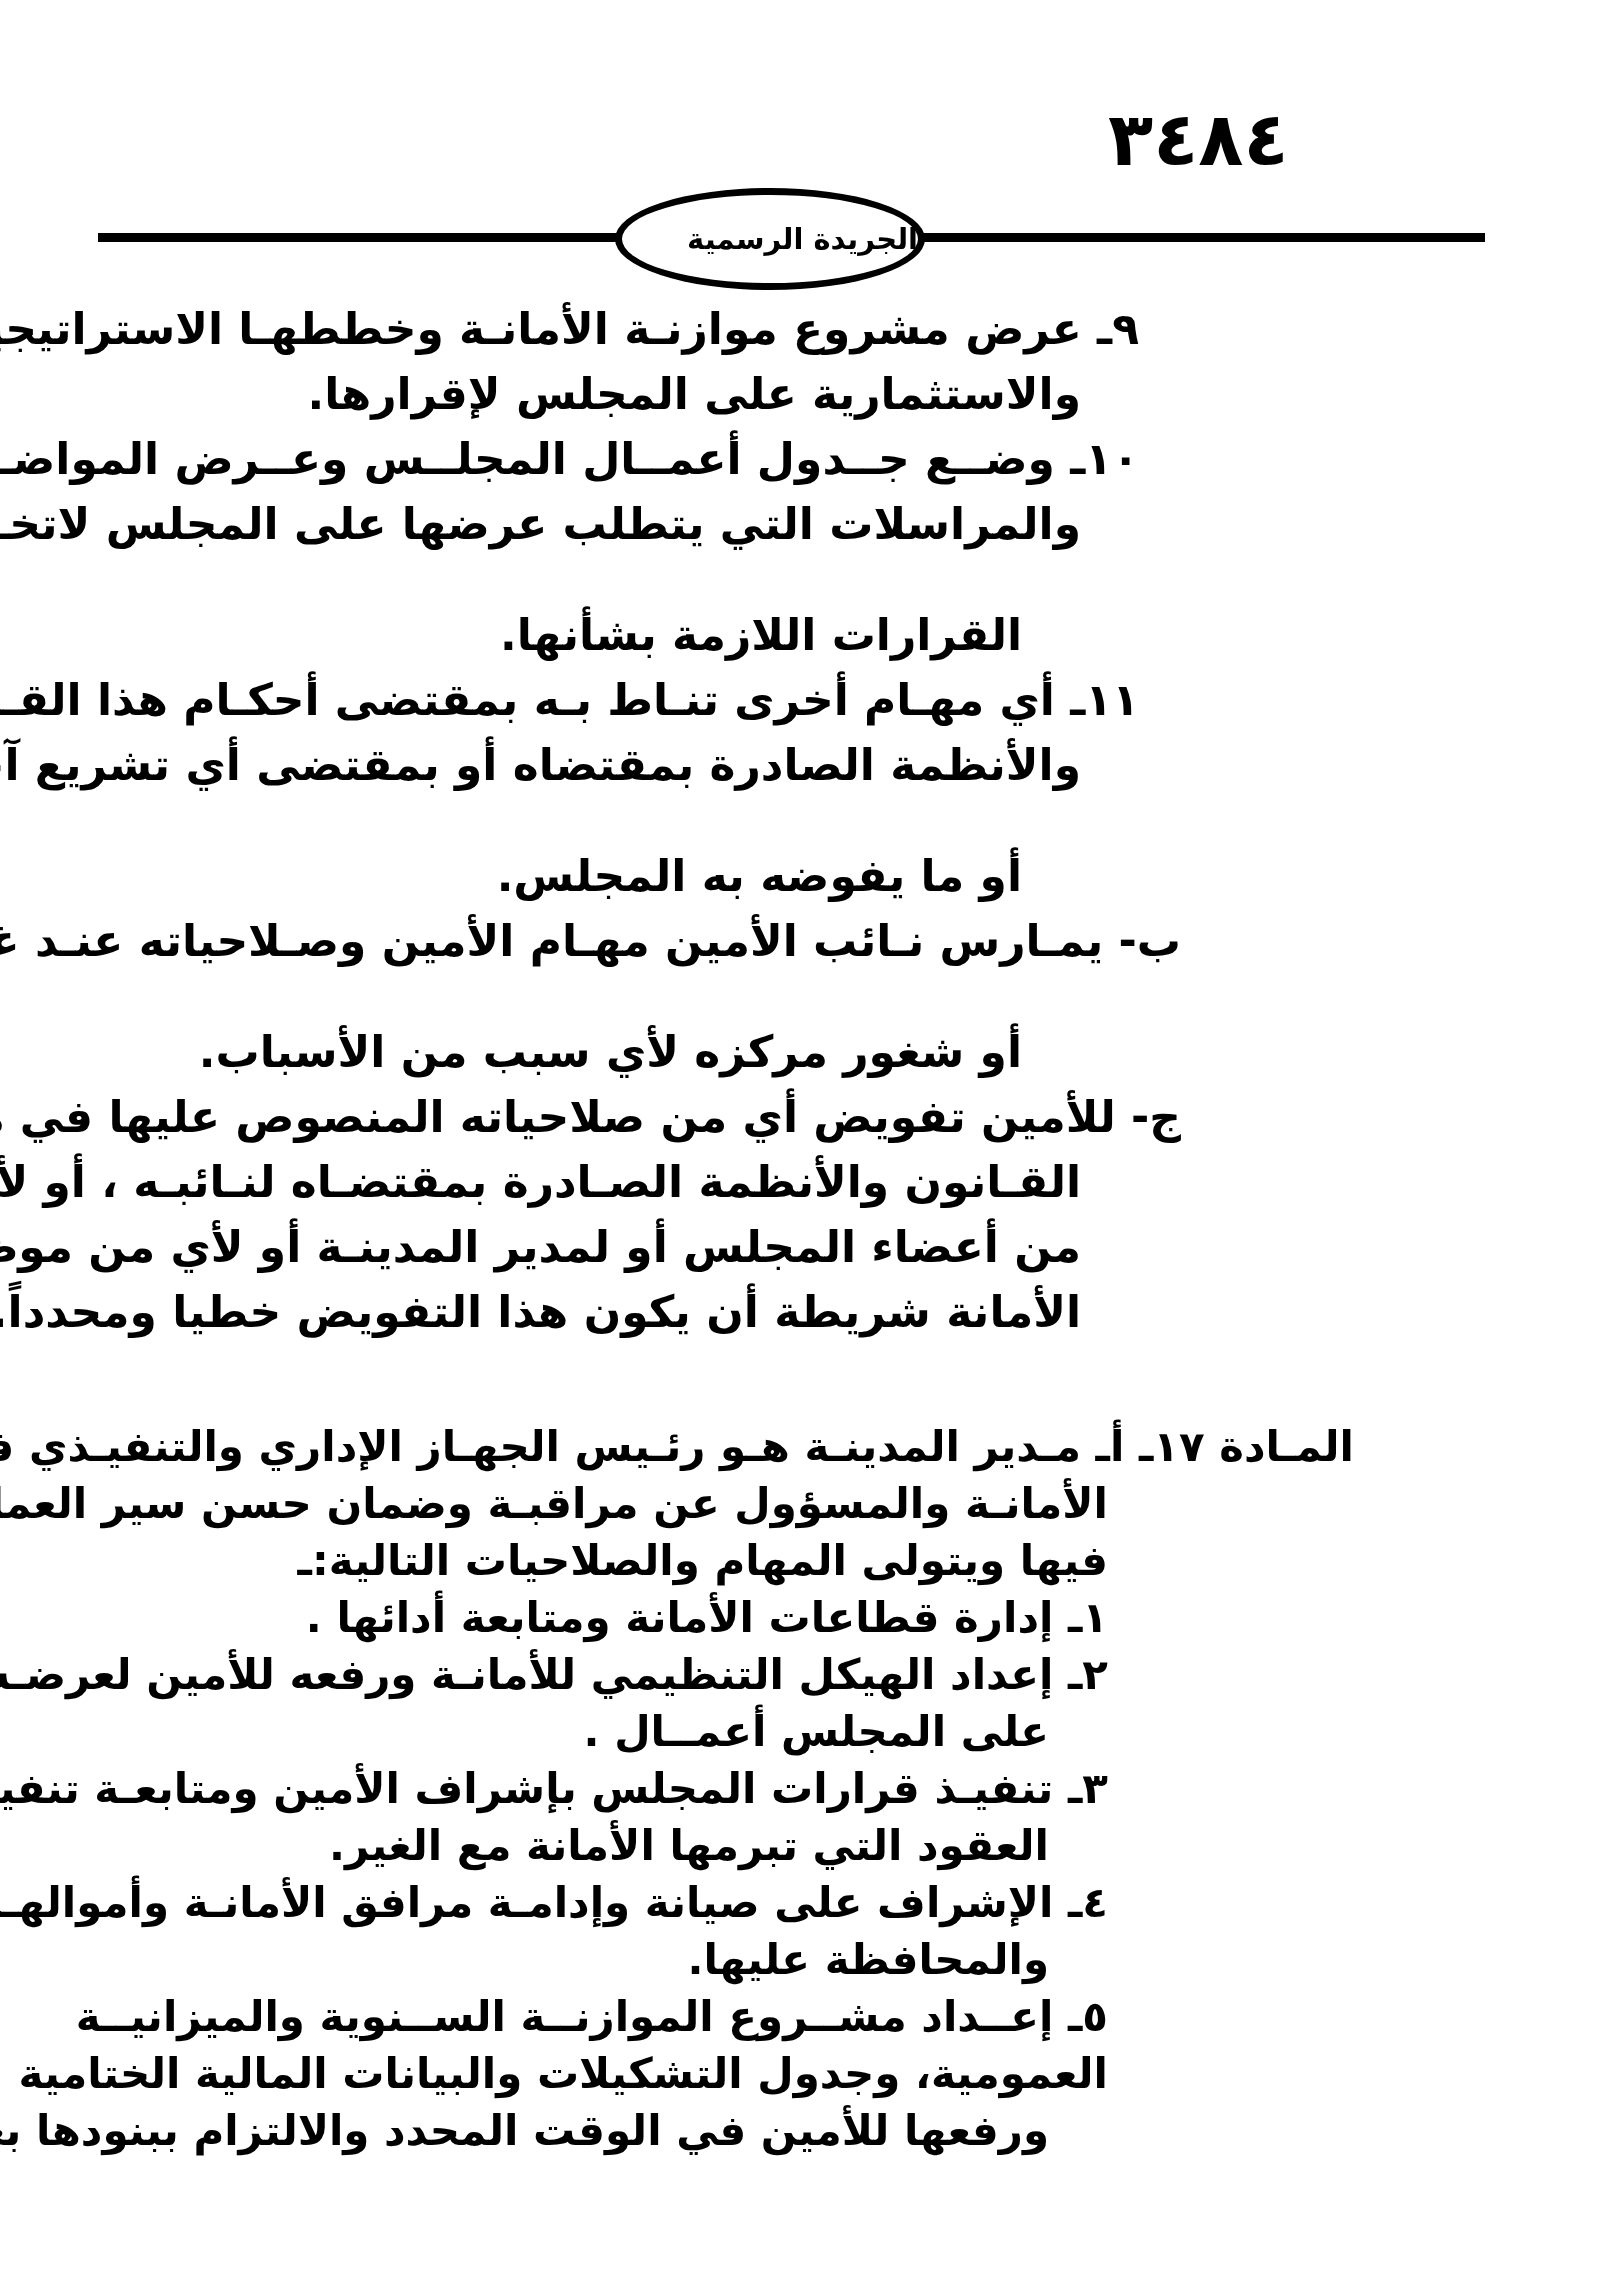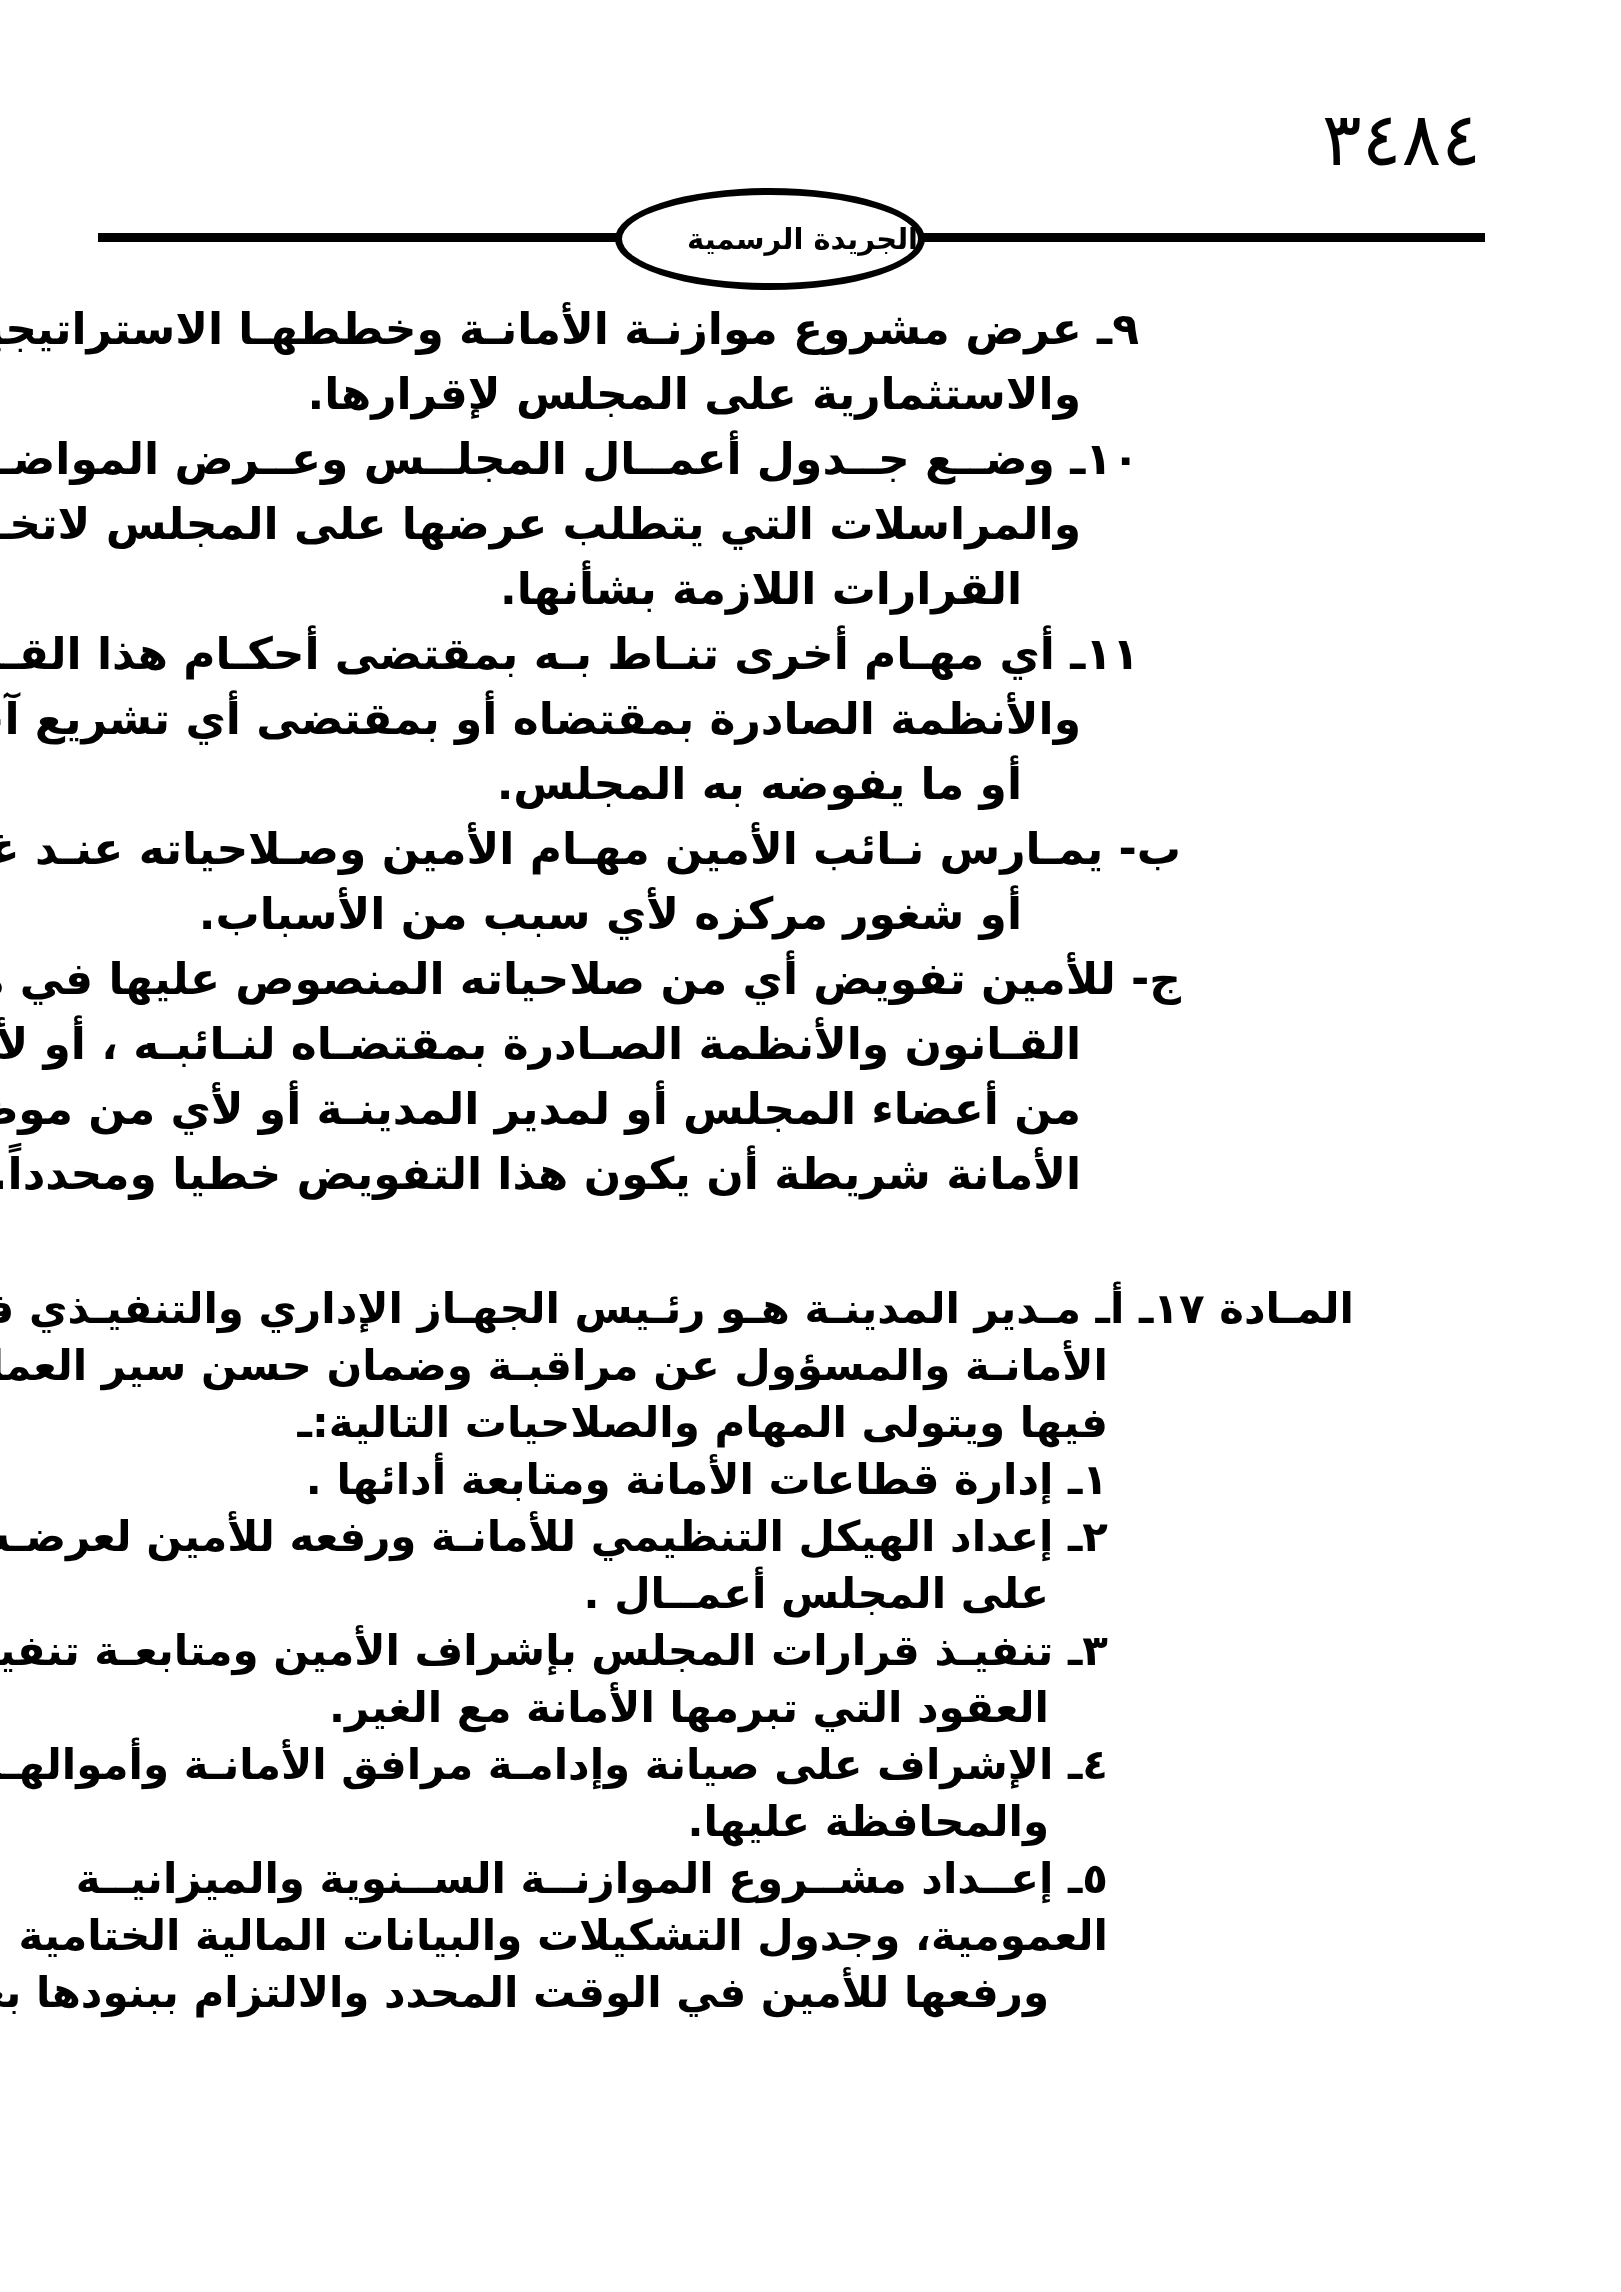--- a/index.html
+++ b/index.html
@@ -11,25 +11,25 @@
     background: #ffffff;
     color: #000000;
     font-family: "DejaVu Sans", sans-serif;
     overflow: hidden;
   }
 
   
   .page-number {
     position: absolute;
     top: 90px;
-    left: 1158px;
+    left: 1108px;
     width: 323px;
-    text-align: right;
+    text-align: left;
     font-size: 74px;
-    font-weight: normal;
+    font-weight: bold;
     line-height: 98px;
     direction: rtl;
   }
 
   
   .header-rule {
     position: absolute;
     top: 233px;
     left: 98px;
     width: 1387px;
@@ -66,21 +66,21 @@
   }
   .block-a { font-size: 44px; line-height: 65px; }
   .block-b { font-size: 42px; line-height: 57px; margin-top: 74px; }
   .line { white-space: nowrap; text-align: right; }
 
   
   .pr-art    { padding-right: 0; }      
   .pr-item   { padding-right: 215px; }  
   .pr-clause { padding-right: 173px; }  
   .pr-cont   { padding-right: 273px; }  
-  .pr-cont2  { padding-right: 332px; }  
+  .pr-cont2  { padding-right: 332px; margin-top: 46px; }  
   .pr-b      { padding-right: 246px; }  
   .pr-s      { padding-right: 305px; }  
 </style>
 </head>
 <body>
 
 <div class="page">
 
   <div class="page-number">٣٤٨٤</div>
 

